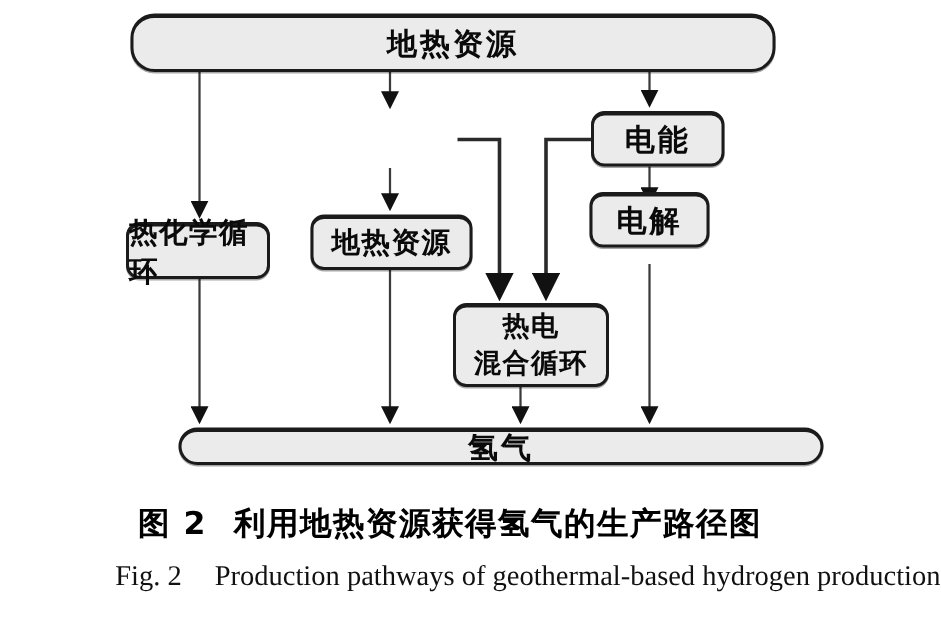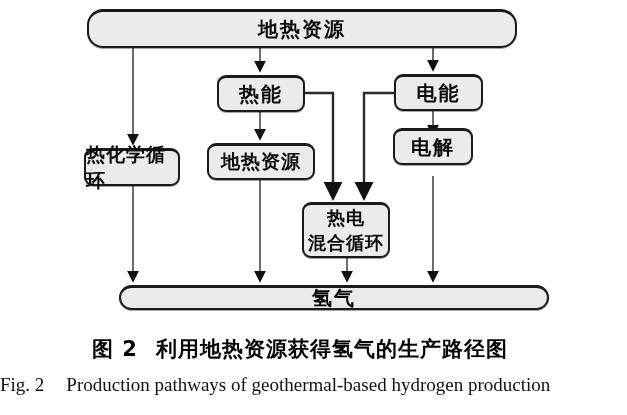--- a/index.html
+++ b/index.html
@@ -37,41 +37,41 @@
     letter-spacing: 2px;
     box-shadow: 0 1px 0 rgba(0,0,0,0.35);
   }
   .node.wide { border-radius: 16px; font-family: Liberation Mono, monospace; }
   #node-geothermal  { left: 87px;  top: 9px;   width: 430px; height: 39px; }
   #node-thermal     { left: 217px; top: 75px;  width: 88px;  height: 37px; }
   #node-electric    { left: 394px; top: 74px;  width: 89px;  height: 37px; }
   #node-direct      { left: 84px;  top: 148px; width: 96px;  height: 38px; font-size: 19px; letter-spacing: 1px; }
   #node-thermochem  { left: 207px; top: 143px; width: 108px; height: 37px; font-size: 19px; letter-spacing: 1px; }
   #node-electrolysis{ left: 393px; top: 128px; width: 80px;  height: 37px; }
-  #node-hybrid      { left: 302px; top: 202px; width: 88px;  height: 56px; font-size: 18px; letter-spacing: 1px; }
+  #node-hybrid      { left: 302px; top: 202px; width: 104px;  height: 56px; font-size: 18px; letter-spacing: 1px; }
   #node-hybrid .label { white-space: pre-line; text-align: center; line-height: 1.35; }
   #node-hydrogen    { left: 87px;  top: 285px; width: 430px; height: 25px; margin-left: 32px; }
 
   .caption-zh {
     position: absolute;
     left: 0; top: 335px;
     width: 600px;
     text-align: center;
     font-weight: bold;
     font-size: 21px;
     color: #000000;
     letter-spacing: 1px;
     white-space: nowrap;
   }
   .caption-zh .prefix { margin-right: 18px; }
   .caption-en {
     position: absolute;
     left: 0; top: 374px;
     width: 627px;
-    text-align: left;
+    text-align: right;
     font-family: "Liberation Serif", "DejaVu Serif", serif;
     font-size: 19px;
     color: #111111;
     white-space: nowrap;
   }
   .caption-en .prefix { margin-right: 22px; }
 </style>
 </head>
 <body>
 
@@ -97,23 +97,20 @@
     <line x1="133" y1="186" x2="133" y2="281" stroke="#3a3a3a" stroke-width="1.5" marker-end="url(#ah)"></line>
     <line x1="260" y1="180" x2="260" y2="281" stroke="#3a3a3a" stroke-width="1.5" marker-end="url(#ah)"></line>
     <line x1="347" y1="258" x2="347" y2="281" stroke="#3a3a3a" stroke-width="1.5" marker-end="url(#ah)"></line>
     <line x1="433" y1="176" x2="433" y2="281" stroke="#3a3a3a" stroke-width="1.5" marker-end="url(#ah)"></line>
   </svg>
 
   <div class="node wide" id="node-geothermal">
     <span class="label">地热资源</span>
   </div>
 
-  <div class="node" id="node-thermal">
-    <span class="label">热能</span>
-  </div>
 
   <div class="node" id="node-electric">
     <span class="label">电能</span>
   </div>
 
   <div class="node" id="node-direct">
     <span class="label">热化学循环</span>
   </div>
 
   <div class="node" id="node-thermochem">

